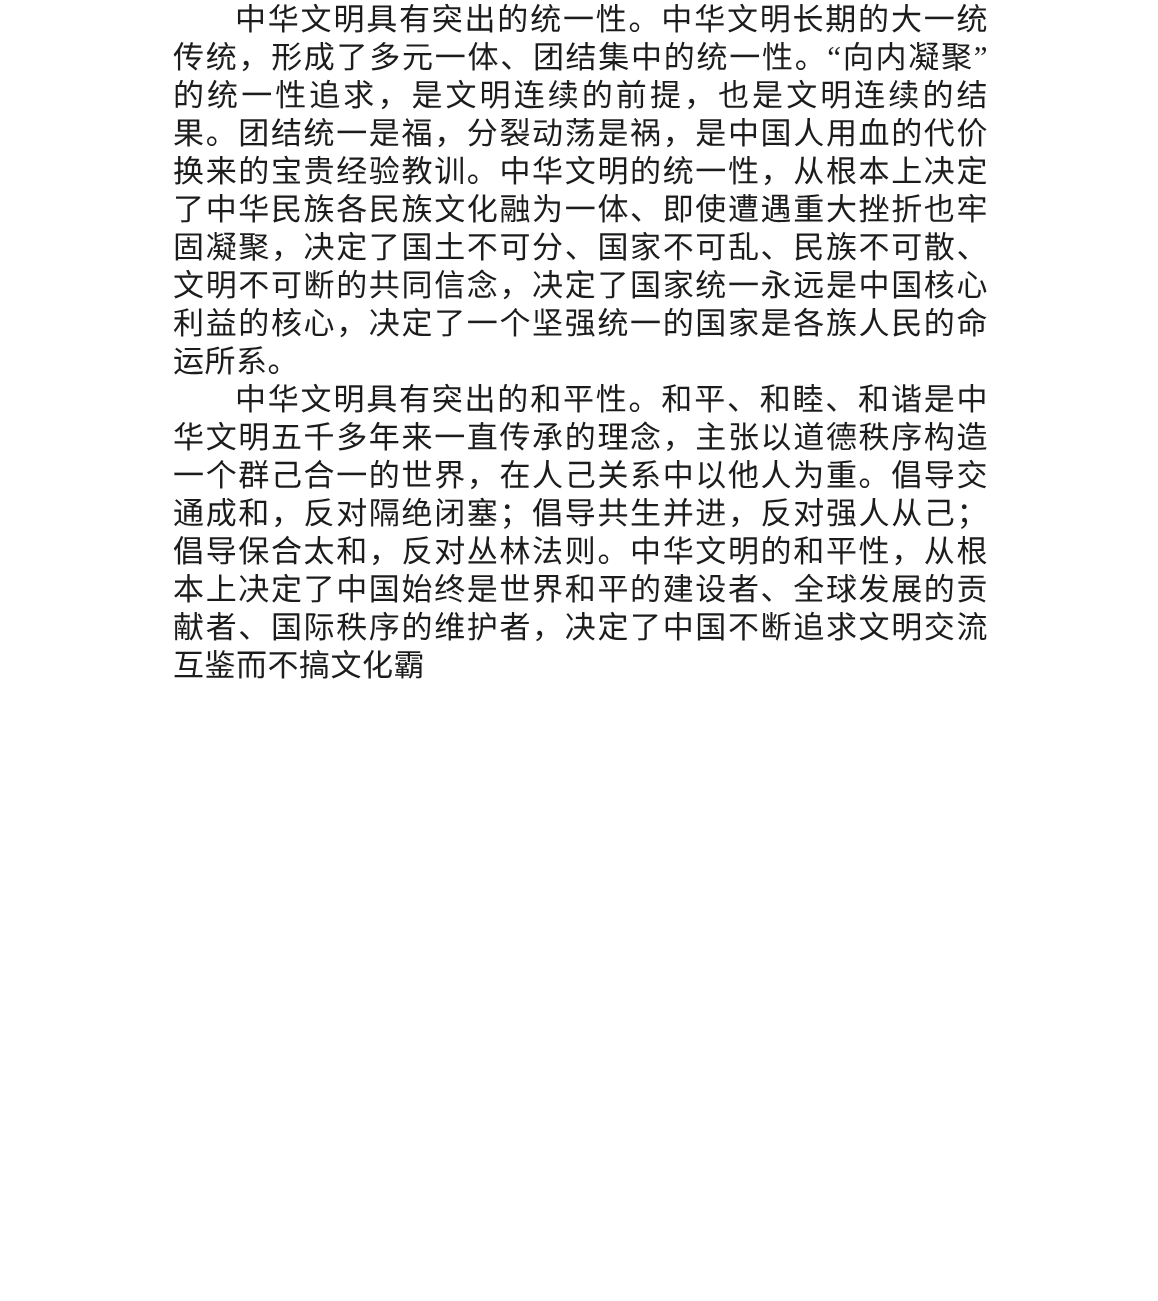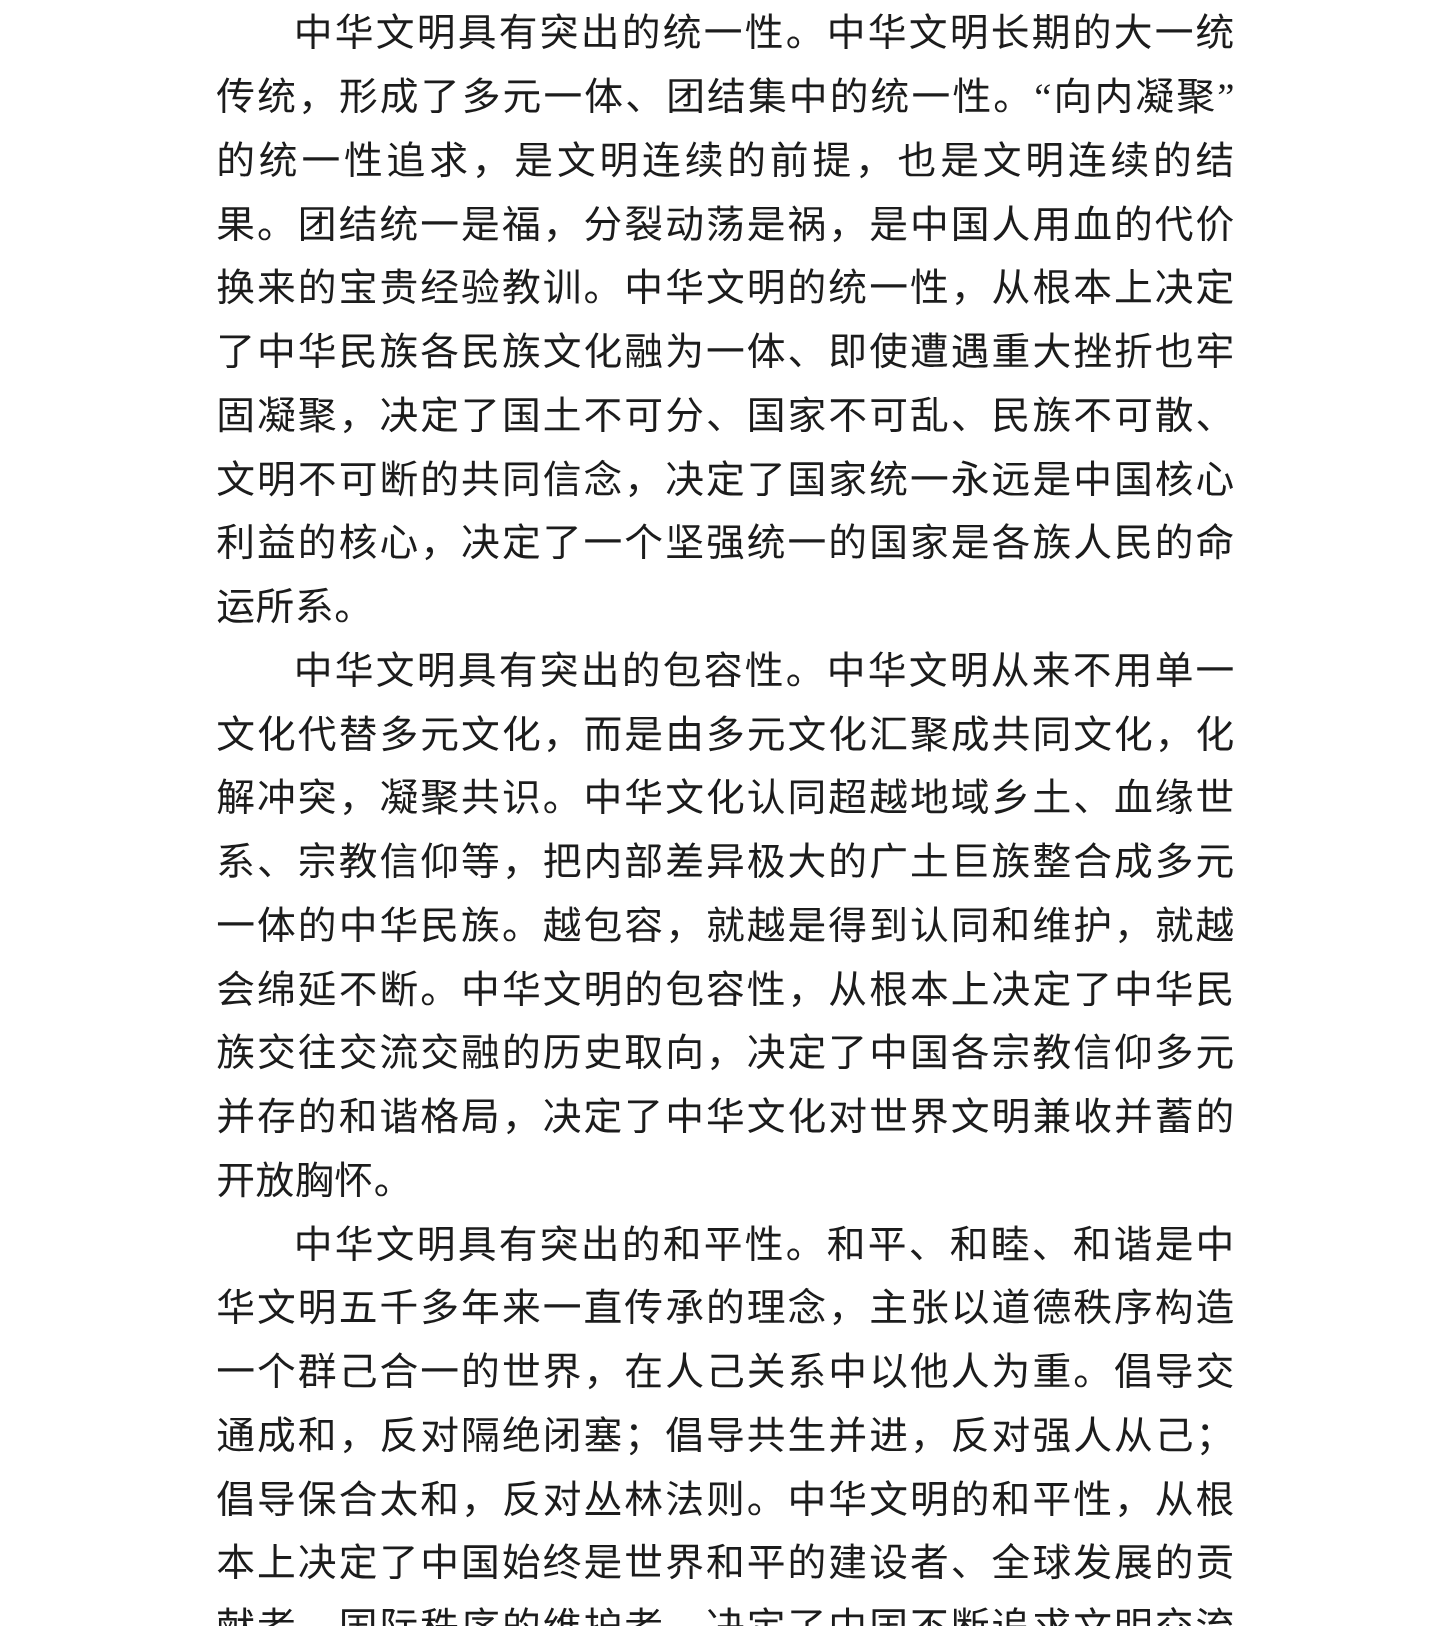--- a/index.html
+++ b/index.html
@@ -17,30 +17,29 @@
     width: 1158px;
     height: 1301px;
     padding: 1px 170px 0 173px;
     background: #ffffff;
   }
   .para {
     margin: 0;
     padding: 0;
     font-family: "Liberation Serif", "DejaVu Serif", serif;
     font-size: 31px;
-    line-height: 51px;
+    line-height: 38px;
     color: #1c1c1c;
     text-align: justify;
     text-justify: inter-ideograph;
     text-indent: 2em;
     letter-spacing: 0.5px;
     word-break: break-all;
     overflow-wrap: break-word;
   }
 </style>
 </head>
 <body>
 
 <div class="page">
   <p class="para">中华文明具有突出的统一性。中华文明长期的大一统传统，形成了多元一体、团结集中的统一性。“向内凝聚”的统一性追求，是文明连续的前提，也是文明连续的结果。团结统一是福，分裂动荡是祸，是中国人用血的代价换来的宝贵经验教训。中华文明的统一性，从根本上决定了中华民族各民族文化融为一体、即使遭遇重大挫折也牢固凝聚，决定了国土不可分、国家不可乱、民族不可散、文明不可断的共同信念，决定了国家统一永远是中国核心利益的核心，决定了一个坚强统一的国家是各族人民的命运所系。</p>
-  <p class="para">中华文明具有突出的包容性。中华文明从来不用单一文化代替多元文化，而是由多元文化汇聚成共同文化，化解冲突，凝聚共识。中华文化认同超越地域乡土、血缘世系、宗教信仰等，把内部差异极大的广土巨族整合成多元一体的中华民族。越包容，就越是得到认同和维护，就越会绵延不断。中华文明的包容性，从根本上决定了中华民族交往交流交融的历史取向，决定了中国各宗教信仰多元并存的和谐格局，决定了中华文化对世界文明兼收并蓄的开放胸怀。</p>
   <p class="para">中华文明具有突出的和平性。和平、和睦、和谐是中华文明五千多年来一直传承的理念，主张以道德秩序构造一个群己合一的世界，在人己关系中以他人为重。倡导交通成和，反对隔绝闭塞；倡导共生并进，反对强人从己；倡导保合太和，反对丛林法则。中华文明的和平性，从根本上决定了中国始终是世界和平的建设者、全球发展的贡献者、国际秩序的维护者，决定了中国不断追求文明交流互鉴而不搞文化霸</p>
 </div>
 
 </body></html>

